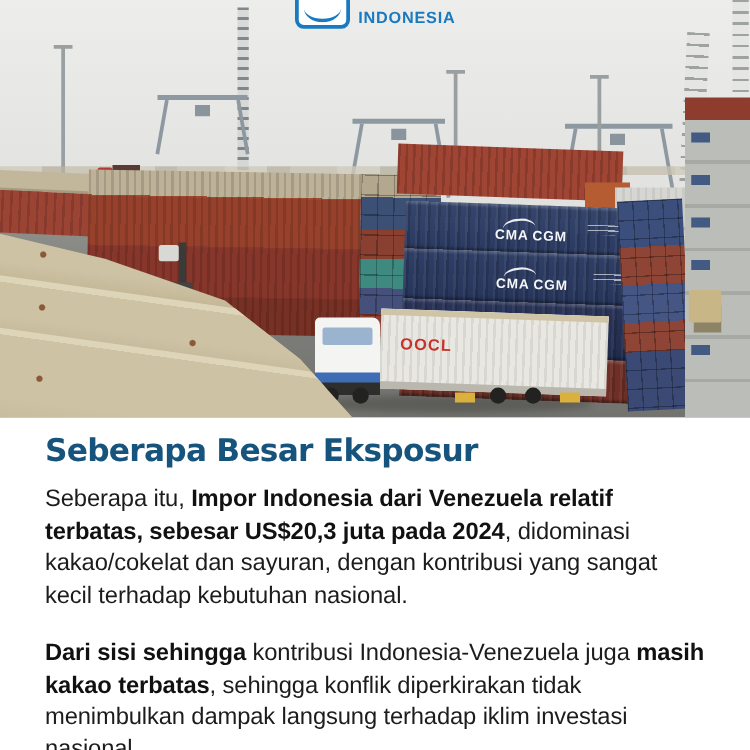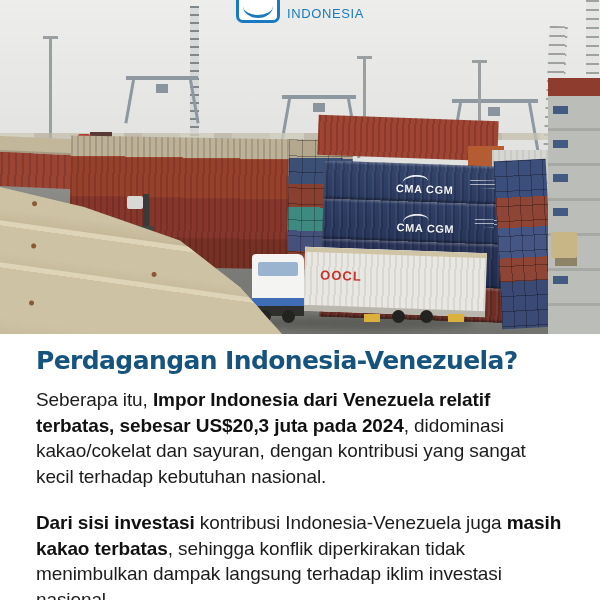--- a/index.html
+++ b/index.html
@@ -141,21 +141,21 @@
   .slab2{top:216px;height:52px;transform:rotate(8deg);background-color:#c6bb9e;}
   .slab3{top:258px;height:90px;transform:rotate(8deg);}
 
   
   .brand{top:-11px;left:0;right:0;height:34px;display:flex;justify-content:center;
       align-items:flex-end;gap:7px;z-index:30;position:absolute;}
   .brand .icon{position:relative;width:38px;height:23px;background:#ffffff;
       border:3.5px solid #1a7abf;border-radius:7px;overflow:hidden;}
   .brand .icon .wave{position:absolute;left:4px;right:4px;bottom:2px;height:11px;
       border-bottom:3px solid #1a7abf;border-radius:0 0 55% 55%/0 0 95% 95%;}
-  .brand .txt{position:relative;font-weight:normal;font-size:13px;letter-spacing:.6px;
+  .brand .txt{position:relative;font-weight:bold;font-size:13px;letter-spacing:.6px;
       color:#1a7abf;padding-bottom:2px;font-family:"Liberation Sans",sans-serif;}
 
   
   .content{position:absolute;top:334px;left:0;width:600px;padding:13px 34px 0 36px;box-sizing:border-box;}
   h1{margin:0;font-family:"DejaVu Sans","Liberation Sans",sans-serif;font-weight:bold;
      font-size:25px;line-height:28px;letter-spacing:-.6px;color:#17547d;}
   .body-text{margin-top:12px;}
   .body-text p{margin:0 0 21px 0;font-size:19px;line-height:25.5px;color:#1c1c1c;
       letter-spacing:-.1px;}
   .body-text .b{font-weight:bold;color:#111111;}
@@ -306,21 +306,21 @@
     <div class="brand">
       <span class="icon">
           <span class="wave"></span>
         </span>
       <span class="txt">INDONESIA</span>
     </div>
   </div>
 
   <div class="content">
     <h1>
-      <span style="display:block">Perdagangan Indonesia-Venezuela?</span>
+      <span style="display:block">Seberapa Besar Eksposur</span>
     </h1>
     <div class="body-text">
         <p><span>Seberapa itu, </span><span class="b">Impor Indonesia dari Venezuela relatif terbatas, sebesar US$20,3 juta pada 2024</span><span>, didominasi kakao/cokelat dan sayuran, dengan kontribusi yang sangat kecil terhadap kebutuhan nasional.</span></p>
-        <p><span class="b">Dari sisi investasi</span><span> kontribusi Indonesia-Venezuela juga </span><span class="b">masih kakao terbatas</span><span>, sehingga konflik diperkirakan tidak menimbulkan dampak langsung terhadap iklim investasi nasional.</span></p>
+        <p><span class="b">Dari sisi sehingga</span><span> kontribusi Indonesia-Venezuela juga </span><span class="b">masih kakao terbatas</span><span>, sehingga konflik diperkirakan tidak menimbulkan dampak langsung terhadap iklim investasi nasional.</span></p>
       </div>
   </div>
 
 </div>
 
 </body></html>

